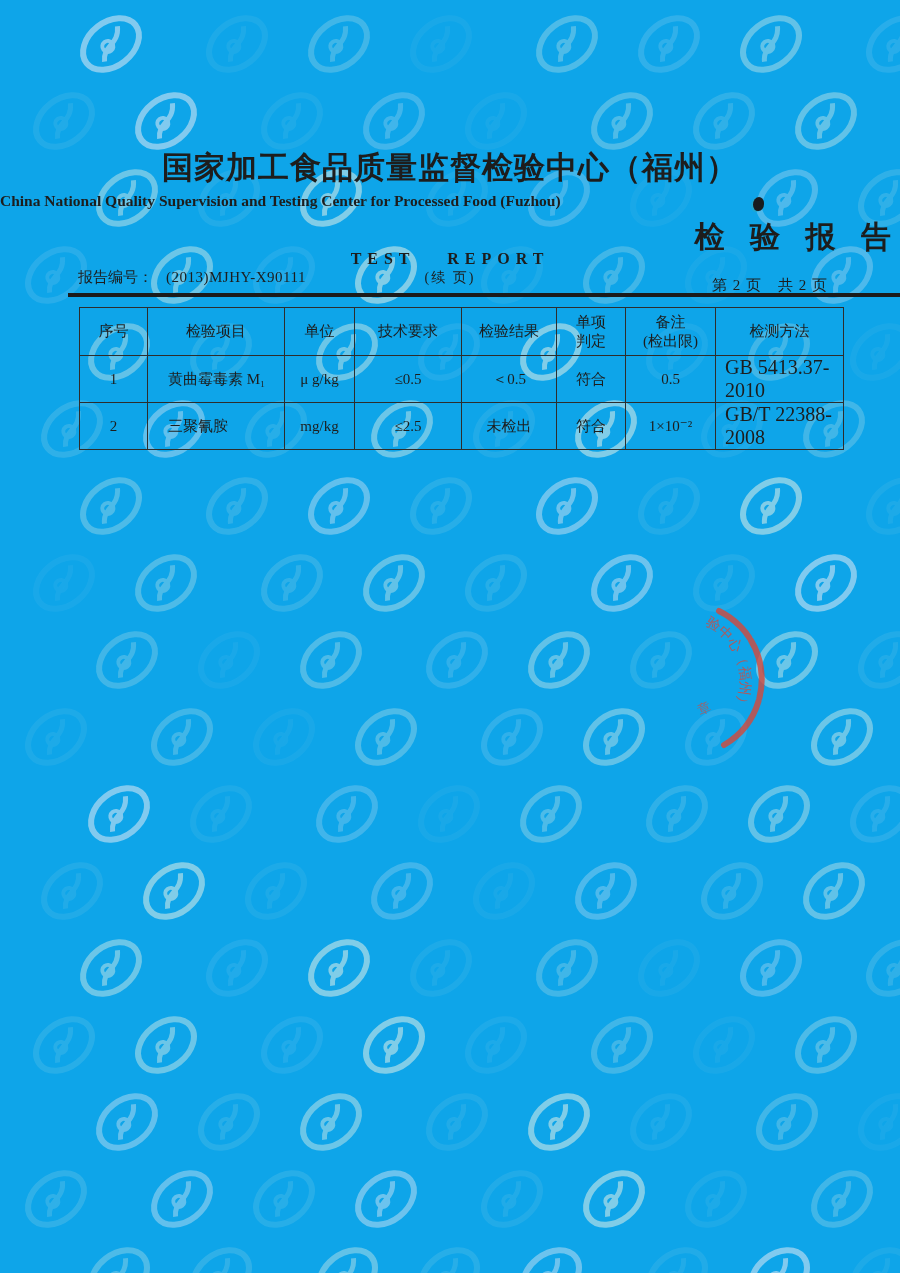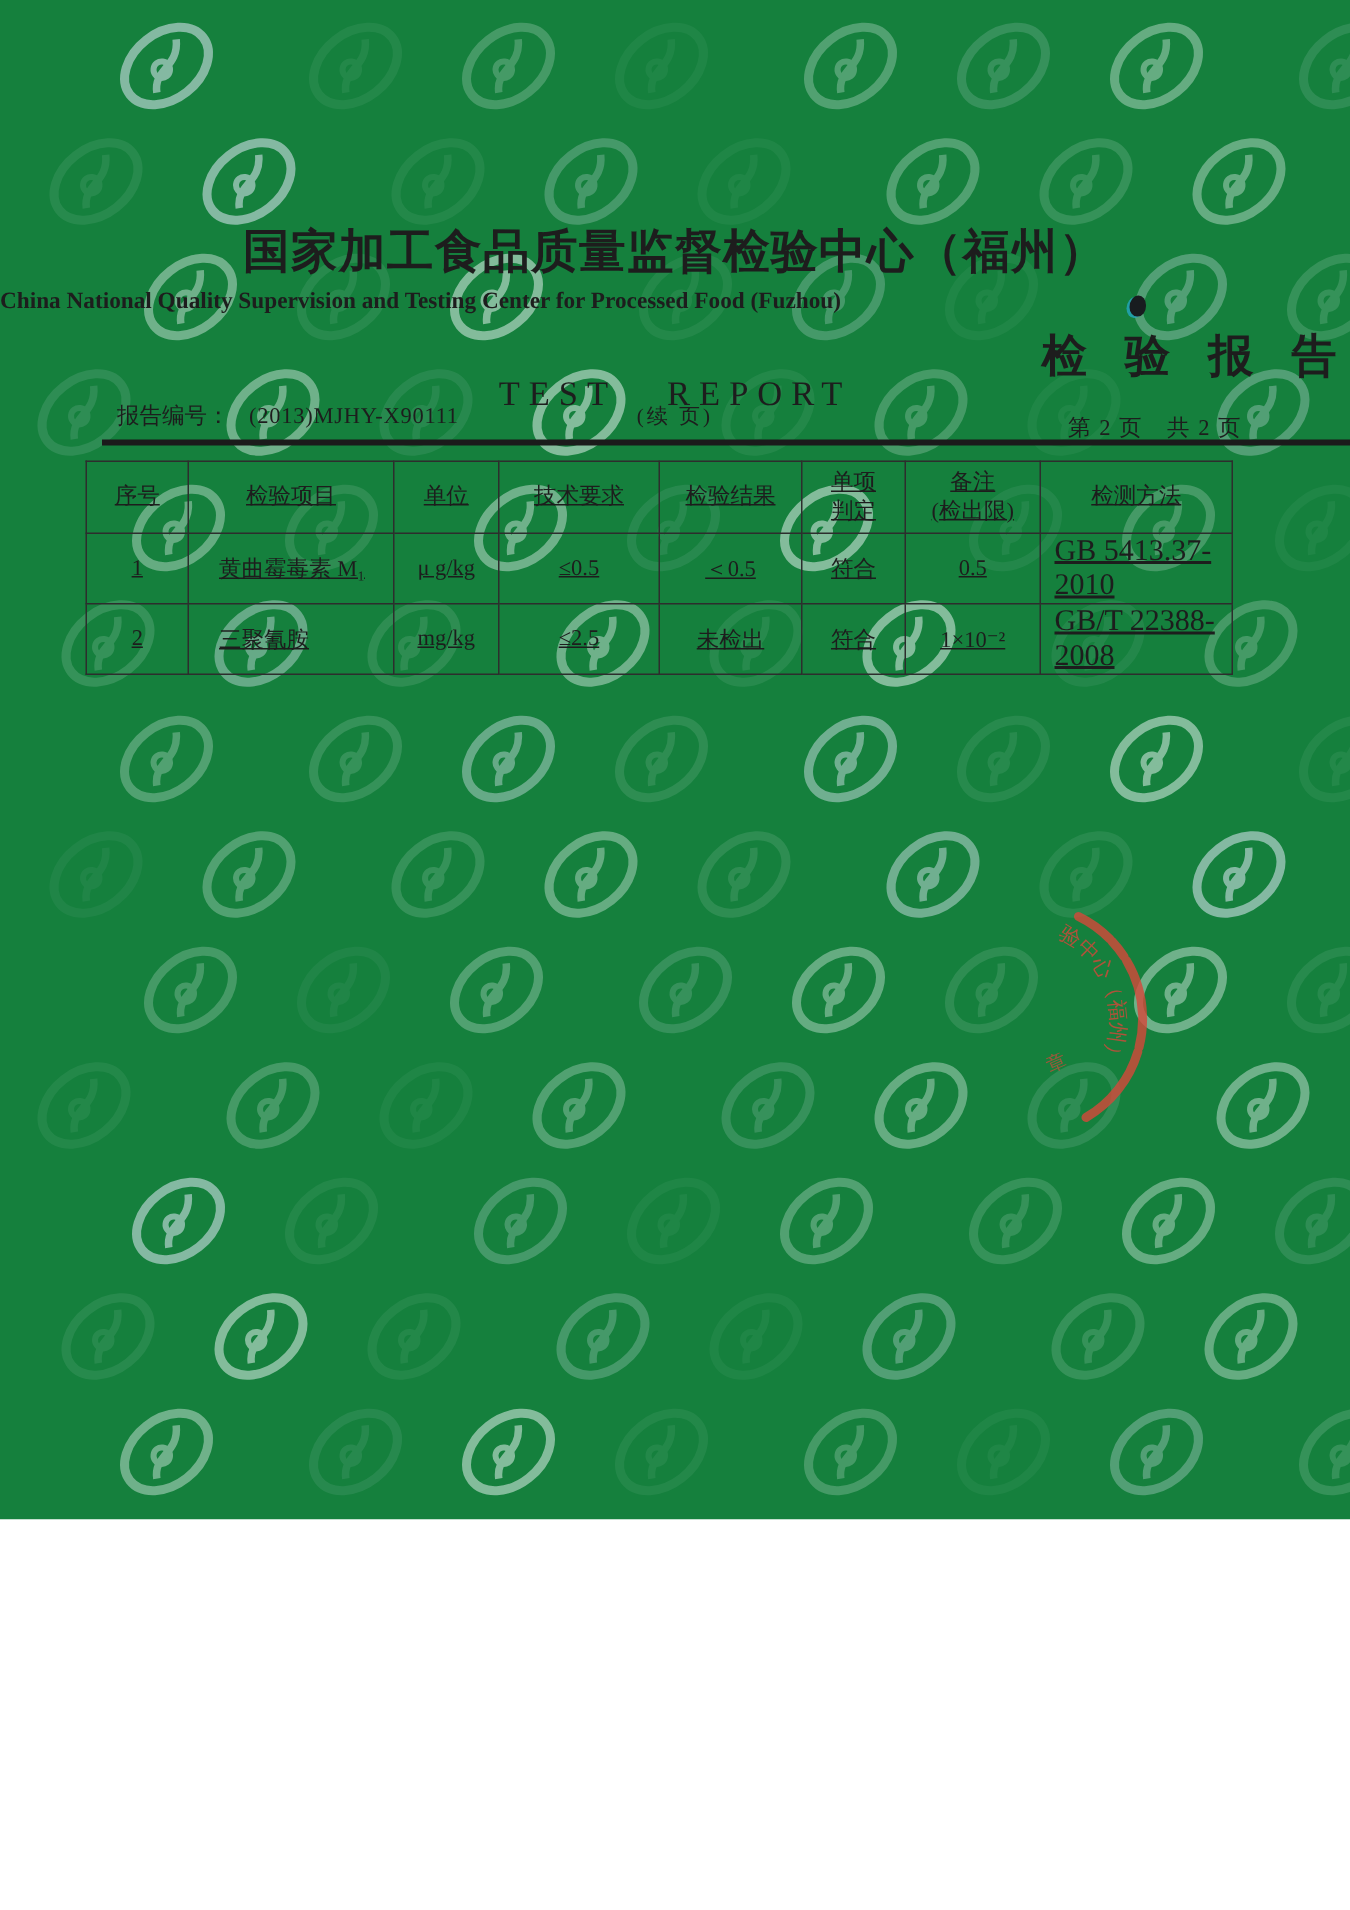--- a/index.html
+++ b/index.html
@@ -1,60 +1,60 @@
 <!DOCTYPE html>
 <html><head>
 <meta charset="utf-8">
 <style>
   * { margin:0; padding:0; box-sizing:border-box; }
   html,body { background:#ffffff; }
   body { font-family:"Liberation Serif","DejaVu Serif",serif; }
   .page {
-    position:relative; width:900px; height:1013px;
-    background:#15803d; overflow:hidden; color:#1d1d1d;
+    position:relative; width:900px; height:1273px;
+    background:#0ea5e9; overflow:hidden; color:#1d1d1d;
   }
   
   .wm-layer { position:absolute; inset:0; }
   .wm { position:absolute; }
   
   .title-cn {
     position:absolute; top:147px; left:0; width:100%;
     text-align:center; font-size:31px; font-weight:bold; letter-spacing:1px;
   }
   .title-en {
     position:absolute; top:192px; left:0; width:100%;
     text-align:left; font-size:15.5px; font-weight:bold;
   }
   .report-title-cn {
     position:absolute; top:217px; left:0; width:100%;
     text-align:right; font-size:30px; font-weight:bold; letter-spacing:9px;
   }
   .report-title-en {
     position:absolute; top:250px; left:0; width:100%;
-    text-align:center; font-size:23px; font-weight:normal;
+    text-align:center; font-size:16px; font-weight:bold;
     letter-spacing:6px; word-spacing:22px;
   }
   .continuation {
     position:absolute; top:269px; left:0; width:100%;
     text-align:center; font-size:14px; letter-spacing:2px;
   }
   .artifact-dot {
     position:absolute; left:753px; top:197px; width:11px; height:14px;
     background:#181c1f; border-radius:55% 45% 50% 45%;
     box-shadow:-2px 1px 0 rgba(38,168,200,0.75);
   }
   
   .meta-left { position:absolute; top:268px; left:78px; font-size:15px; }
   .meta-left .val { margin-left:13px; letter-spacing:0.5px; }
   .page-indicator { position:absolute; top:276px; left:712px; font-size:15px; letter-spacing:1px; }
   .rule { position:absolute; top:293px; left:68px; width:832px; height:4px; background:#1b1b1b; }
   
   table.results {
-    position:absolute; top:307px; left:57px; width:764px;
-    border-collapse:collapse; table-layout:fixed;text-decoration:underline;
+    position:absolute; top:307px; left:79px; width:764px;
+    border-collapse:collapse; table-layout:fixed;
   }
   .results th, .results td {
     border:1.6px solid #2d2d2d; text-align:center;
     font-size:15px; font-weight:normal; padding:0; overflow:hidden;
   }
   .results thead tr { height:48px; }
   .results tbody tr { height:40px; }
   .results th { white-space:pre-line; line-height:1.25; }
   .results tbody td:nth-child(2) { text-align:left; padding-left:20px; }
   .results tbody td:nth-child(8) { text-align:left; padding-left:9px; font-size:20px; }

